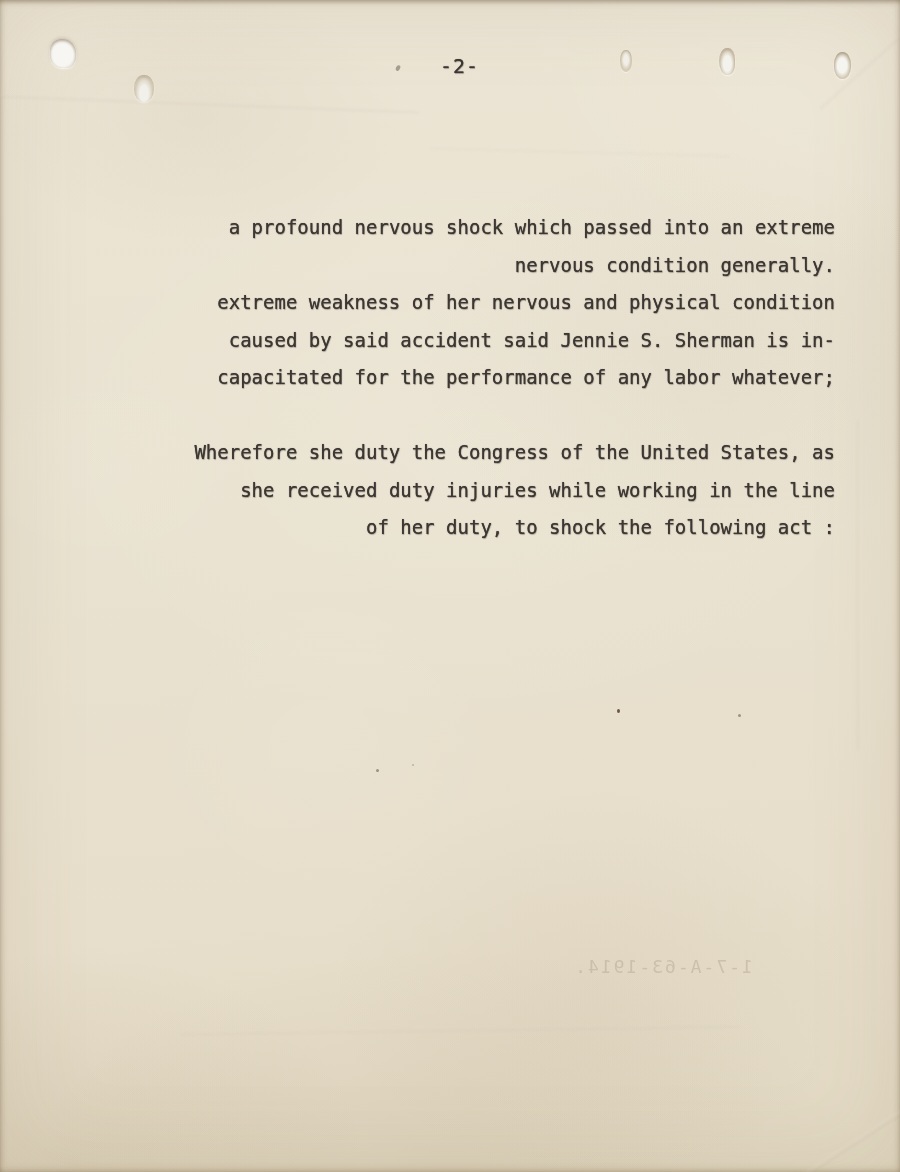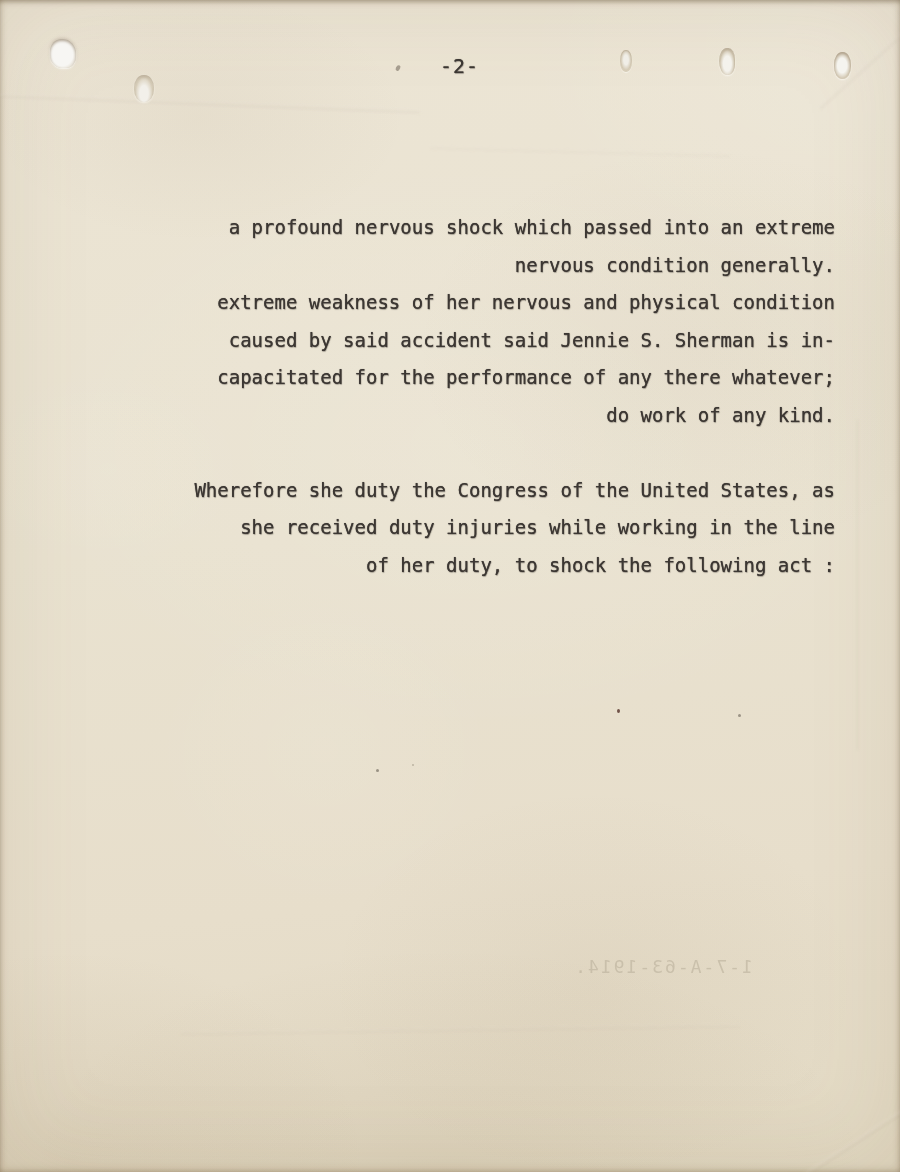--- a/index.html
+++ b/index.html
@@ -147,22 +147,21 @@
   <div class="speck speck-4"></div>
   <div class="speck speck-5"></div>
 
   <div class="page-number">-2-</div>
 
   <div class="doc-body">
       <div class="line indent">a profound nervous shock which passed into an extreme</div>
       <div class="line indent">nervous condition generally.</div>
       <div class="line indent">extreme weakness of her nervous and physical condition</div>
       <div class="line indent">caused by said accident said Jennie S. Sherman is in-</div>
-      <div class="line indent">capacitated for the performance of any there whatever;</div>
-      <div class="line indent">do work of any kind.</div>
+      <div class="line indent">capacitated for the performance of any labor whatever;</div>
       <div class="line"></div>
       <div class="line">Wherefore she duty the Congress of the United States, as</div>
       <div class="line indent">she received duty injuries while working in the line</div>
       <div class="line indent">of her duty, to shock the following act :</div>
     </div>
 
   <div class="bleed-stamp">1-7-A-63-1914.</div>
 </div>
 
 </body></html>

